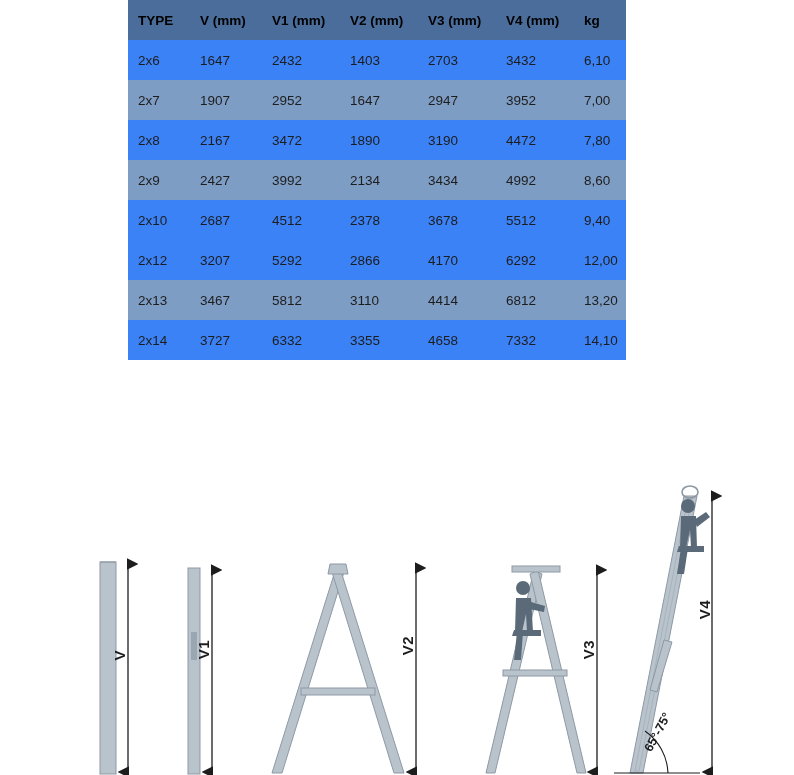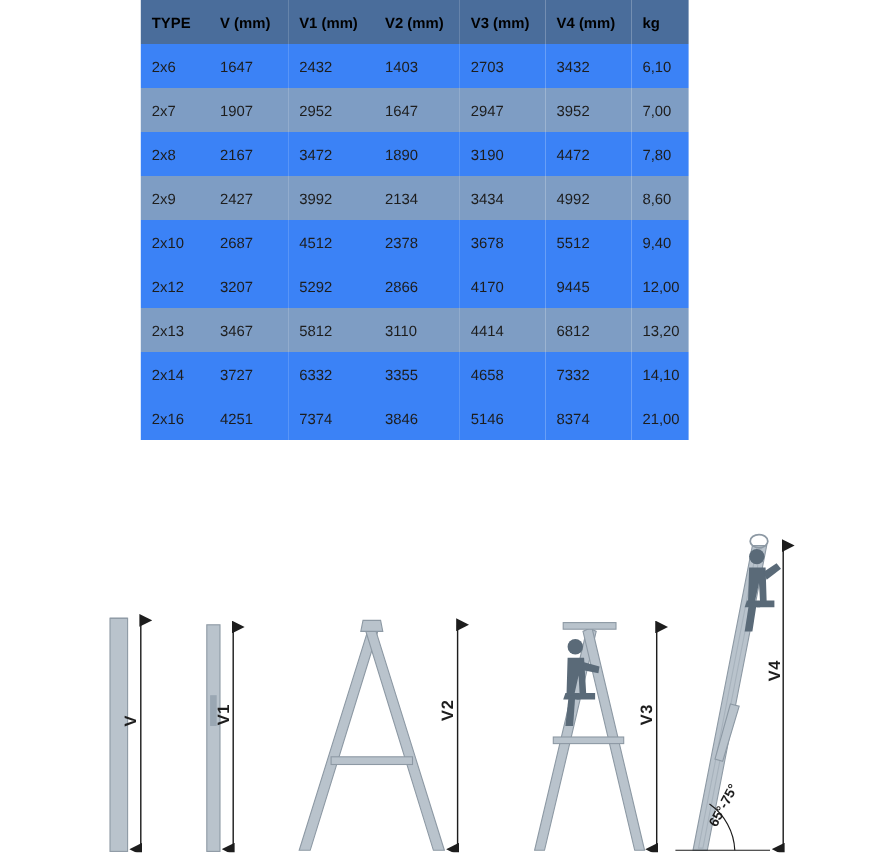--- a/index.html
+++ b/index.html
@@ -164,49 +164,40 @@
           <td>3678</td>
           <td>5512</td>
           <td>9,40</td>
         </tr>
         <tr class="odd">
           <td>2x12</td>
           <td>3207</td>
           <td>5292</td>
           <td>2866</td>
           <td>4170</td>
-          <td>9445</td>
+          <td>6292</td>
           <td>12,00</td>
         </tr>
         <tr class="even">
           <td>2x13</td>
           <td>3467</td>
           <td>5812</td>
           <td>3110</td>
           <td>4414</td>
           <td>6812</td>
           <td>13,20</td>
         </tr>
         <tr class="odd">
           <td>2x14</td>
           <td>3727</td>
           <td>6332</td>
           <td>3355</td>
           <td>4658</td>
           <td>7332</td>
           <td>14,10</td>
-        </tr>
-        <tr class="odd">
-          <td>2x16</td>
-          <td>4251</td>
-          <td>7374</td>
-          <td>3846</td>
-          <td>5146</td>
-          <td>8374</td>
-          <td>21,00</td>
         </tr>
       </tbody>
     </table>
   </div>
 
   <div class="diagram">
 
     <svg width="794" height="303" viewBox="0 0 794 303">
       <defs>
         <marker id="arrUp" markerWidth="9" markerHeight="9" refX="4.5" refY="8" orient="auto">

